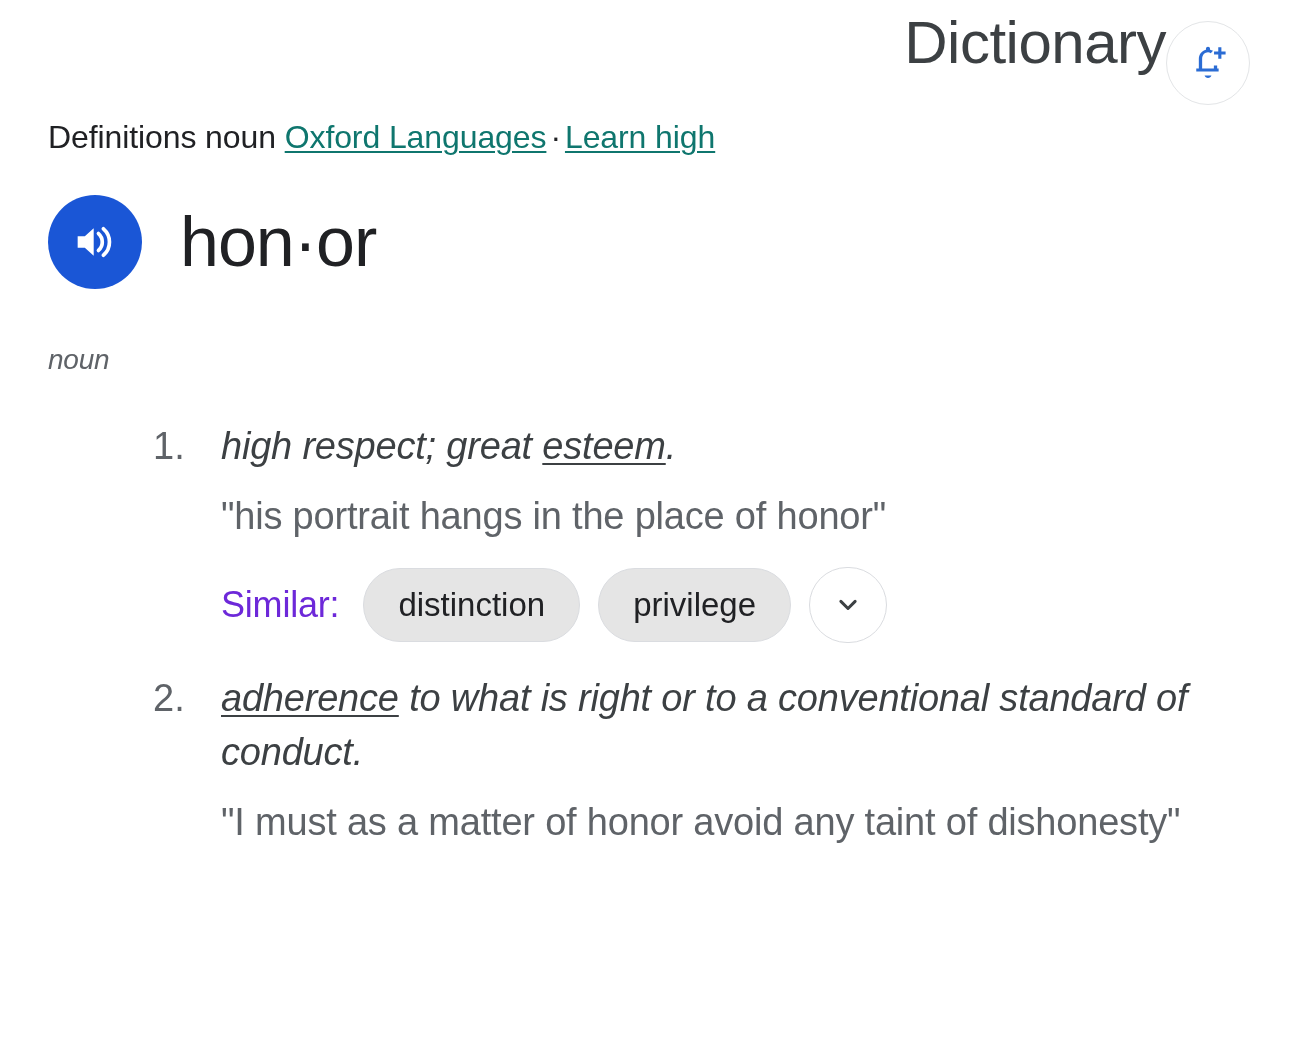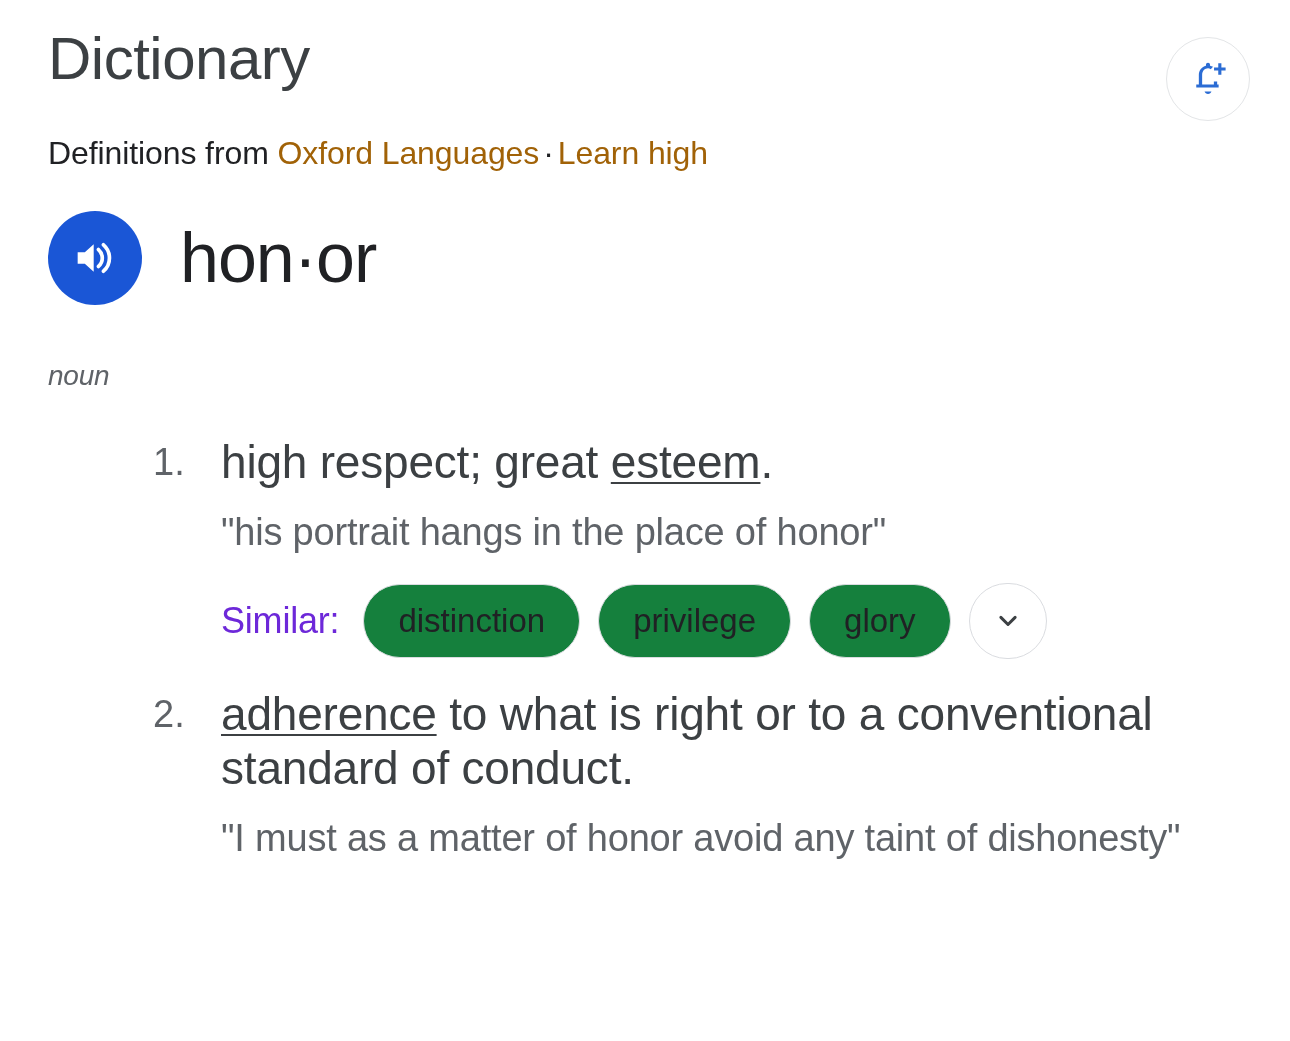--- a/index.html
+++ b/index.html
@@ -21,22 +21,22 @@
     width: 1290px;
     height: 1041px;
     box-sizing: border-box;
     padding: 0 48px;
   }
 
   
   .header-row {
     display: flex;
     align-items: flex-start;
-    justify-content: space-between;
-    padding-top: 24px;
+    justify-content: flex-end;
+    padding-top: 8px;
   }
   .dict-title {
     font-size: 60px;
     line-height: 70px;
     font-weight: 400;
     color: #3c4043;
     letter-spacing: -0.5px;
     margin: 0;
   }
   .bell-button {
@@ -58,21 +58,22 @@
 
   
   .source-line {
     margin-top: 12px;
     font-size: 32px;
     line-height: 40px;
     color: #202124;
     letter-spacing: -0.1px;
   }
   .source-line .lnk {
-    color: #a16207;
+    color: #0f766e;
+    text-decoration: underline;
     text-underline-offset: 3px;
     text-decoration-thickness: 2px;
     cursor: pointer;
   }
   .source-line .sep {
     padding: 0 4px;
     color: #202124;
   }
 
   
@@ -127,24 +128,25 @@
   .def-num {
     position: absolute;
     left: 105px;
     top: 0;
     font-size: 38px;
     line-height: 54px;
     color: #5f6368;
     width: 60px;
   }
   .def-text {
-    font-size: 46px;
+    font-size: 38px;
     line-height: 54px;
     color: #3c4043;
     letter-spacing: -0.2px;
+    font-style: italic;
   }
   .def-text .lnk {
     text-decoration: underline;
     text-underline-offset: 4px;
     text-decoration-thickness: 2px;
     color: #3c4043;
     cursor: pointer;
   }
   .def-example {
     font-size: 38px;
@@ -165,21 +167,21 @@
     font-size: 36px;
     line-height: 44px;
     color: #6d28d9;
     letter-spacing: -0.2px;
     margin-right: 24px;
     white-space: nowrap;
   }
   .chip {
     border: 1.6px solid #dadce0;
     border-radius: 999px;
-    background: #15803d;
+    background: #e5e5e5;
     font-size: 33px;
     line-height: 40px;
     color: #202124;
     padding: 16px 34px;
     margin-right: 18px;
     white-space: nowrap;
     cursor: pointer;
     box-sizing: border-box;
   }
   .chip-expand {
@@ -209,21 +211,21 @@
         <svg width="44" height="44" viewBox="0 0 24 24" fill="none" xmlns="http://www.w3.org/2000/svg">
           <path d="M12 3.2c-.62 0-1.12.5-1.12 1.12v.45C8.6 5.3 7 7.34 7 9.76V15H5.6v1.7h12.2V15H17v-1.6h-1.8V15H8.8V9.76c0-2.03 1.5-3.56 3.2-3.56.55 0 1.06.15 1.5.42l1.25-1.25A4.86 4.86 0 0 0 13.12 4.77v-.45c0-.62-.5-1.12-1.12-1.12z" fill="#2b6cd4"></path>
           <path d="M12 20.2c.9 0 1.65-.6 1.87-1.4h-3.74c.22.8.97 1.4 1.87 1.4z" fill="#2b6cd4"></path>
           <path d="M17.6 3.4h1.7v2.3h2.3v1.7h-2.3v2.3h-1.7V7.4h-2.3V5.7h2.3V3.4z" fill="#2b6cd4"></path>
         </svg>
       </span>
     </div>
   </div>
 
   <div class="source-line">
-    <span>Definitions from </span><span class="lnk">Oxford Languages</span><span class="sep">·</span><span class="lnk">Learn high</span>
+    <span>Definitions noun </span><span class="lnk">Oxford Languages</span><span class="sep">·</span><span class="lnk">Learn high</span>
   </div>
 
   <div class="word-row">
     <div class="speaker-btn">
       <span>
         <svg width="52" height="52" viewBox="0 0 24 24" xmlns="http://www.w3.org/2000/svg">
           <path d="M4 9.4h3.3L11.4 5.6v12.8L7.3 14.6H4V9.4z" fill="#ffffff"></path>
           <path d="M13.6 8.1a5.2 5.2 0 0 1 0 7.8" stroke="#ffffff" stroke-width="1.7" fill="none" stroke-linecap="round"></path>
           <path d="M15.9 5.9a8.1 8.1 0 0 1 0 12.2" stroke="#ffffff" stroke-width="1.7" fill="none" stroke-linecap="round"></path>
         </svg>
@@ -239,21 +241,20 @@
     <li class="def-item">
       <span class="def-num">1.</span>
       <div class="def-text">
         <span>high respect; great </span><span class="lnk">esteem</span><span>.</span>
       </div>
       <div class="def-example">"his portrait hangs in the place of honor"</div>
       <div class="similar-row">
         <span class="similar-label">Similar:</span>
         <span class="chip">distinction</span>
         <span class="chip">privilege</span>
-        <span class="chip">glory</span>
         <span class="chip-expand">
           <span>
             <svg width="30" height="30" viewBox="0 0 24 24" xmlns="http://www.w3.org/2000/svg">
               <path d="M6.3 9.1 12 14.8l5.7-5.7" stroke="#3c4043" stroke-width="2.4" fill="none" stroke-linecap="round" stroke-linejoin="round"></path>
             </svg>
           </span>
         </span>
       </div>
     </li>
 

